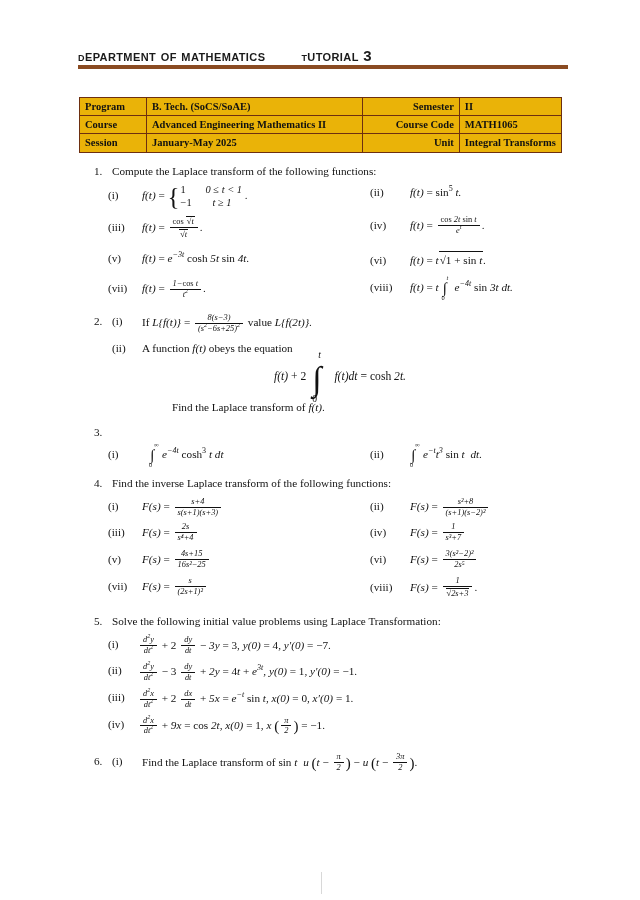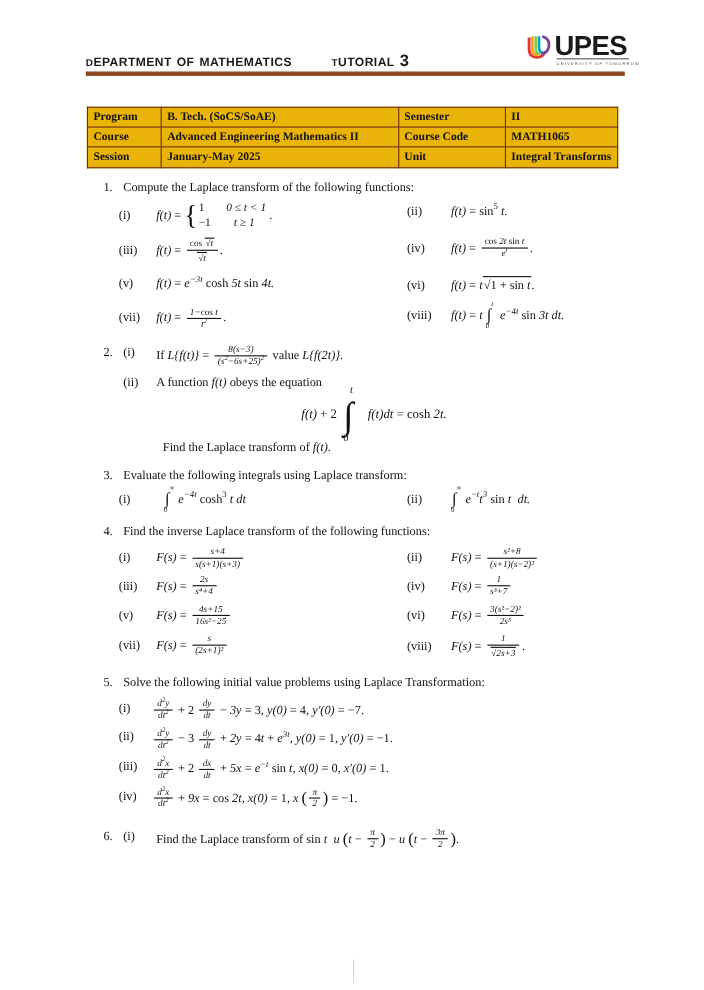--- a/index.html
+++ b/index.html
@@ -115,21 +115,21 @@
   }
   .info-table td {
     border: 1px solid #6d2f10;
     padding: 1.5px 5px;
     vertical-align: top;
     line-height: 1.35;
     color: #111;
   }
   .col-label   { width: 58px; }
   .col-value   { width: 223px; }
-  .col-label2  { width: 92px; }
+  .col-label2  { width: 92px; text-align: right; }
   .col-value2  { width: 96px; margin-top: 32px; }
 
   
   .body-area {
     position: absolute;
     left: 0;
     top: 163px;
     width: 640px;
   }
   .q {
@@ -270,20 +270,21 @@
   .eq-center {
     text-align: center;
     font-size: 11.6px;
     padding: 10px 0 0 40px;
     line-height: 1;
   }
   .find-line {
     padding-left: 148px;
     font-size: 11.2px;
     padding-top: 13px;
+    margin-left: 24px;
   }
 
   .paren-big {
     font-size: 15px;
     font-style: normal;
     vertical-align: middle;
     line-height: 0.8;
     display: inline-block;
   }
 
@@ -305,32 +306,20 @@
 <div class="page">
 
   <div class="header">
     <div class="header-titles">
       <span class="dept-title">Department of Mathematics</span>
       <span class="tut-title">Tutorial 3</span>
     </div>
     <div class="header-rule"></div>
   </div>
 
-  <div class="logo">
-    <svg class="logo-mark" viewBox="0 0 26 24">
-      <path d="M3 3 L3 14 Q3 21 10 21 Q15 21 17 17" stroke="#e8352e" stroke-width="2.6" fill="none"></path>
-      <path d="M6 2 L6 13 Q6 19 11 19" stroke="#f6a31b" stroke-width="2.4" fill="none"></path>
-      <path d="M9 2 L9 13 Q9 18 13 18" stroke="#8dc63f" stroke-width="2.4" fill="none"></path>
-      <path d="M12 2 L12 12 Q12 17 16 17" stroke="#00a3c7" stroke-width="2.4" fill="none"></path>
-      <path d="M15 2 Q22 4 21 11 Q20 17 14 18" stroke="#7d4199" stroke-width="2.6" fill="none"></path>
-    </svg>
-    <div class="logo-word">UPES</div>
-    <div class="logo-subrule"></div>
-    <div class="logo-sub">UNIVERSITY OF TOMORROW</div>
-  </div>
 
   <table class="info-table">
     <tbody>
         <tr>
       <td class="col-label">Program</td>
       <td class="col-value">B. Tech. (SoCS/SoAE)</td>
       <td class="col-label2">Semester</td>
       <td class="col-value2">II</td>
     </tr>
     <tr>
@@ -424,21 +413,20 @@
       </div>
 
       <div class="find-line">
         <span class="mr">Find the Laplace transform of </span><span class="m">f(t)</span><span class="mr">.</span>
       </div>
     </div>
 
     <div class="q" style="padding-top:11px;">
       <div class="q-head">
         <span class="q-num">3.</span>
-        <span class="q-text">Evaluate the following integrals using Laplace transform:</span>
       </div>
       <div class="row2" style="padding-top:6px;">
         <div class="cell cell-l">
           <span class="lbl lbl-w">(i)</span>
           <span class="sp2"></span>
           <span class="m"><span class="intg">∫<span class="lim-t">∞</span><span class="lim-b">0</span></span><span class="sp2"></span>e<span class="sup">−4t</span> <span class="mr">cosh</span><span class="sup mr">3</span> t dt</span>
         </div>
         <div class="cell cell-r">
           <span class="lbl lbl-w2">(ii)</span>
           <span class="m"><span class="intg">∫<span class="lim-t">∞</span><span class="lim-b">0</span></span><span class="sp2"></span>e<span class="sup">−t</span>t<span class="sup">3</span> <span class="mr">sin</span> t <span class="sp1"></span>dt.</span>

